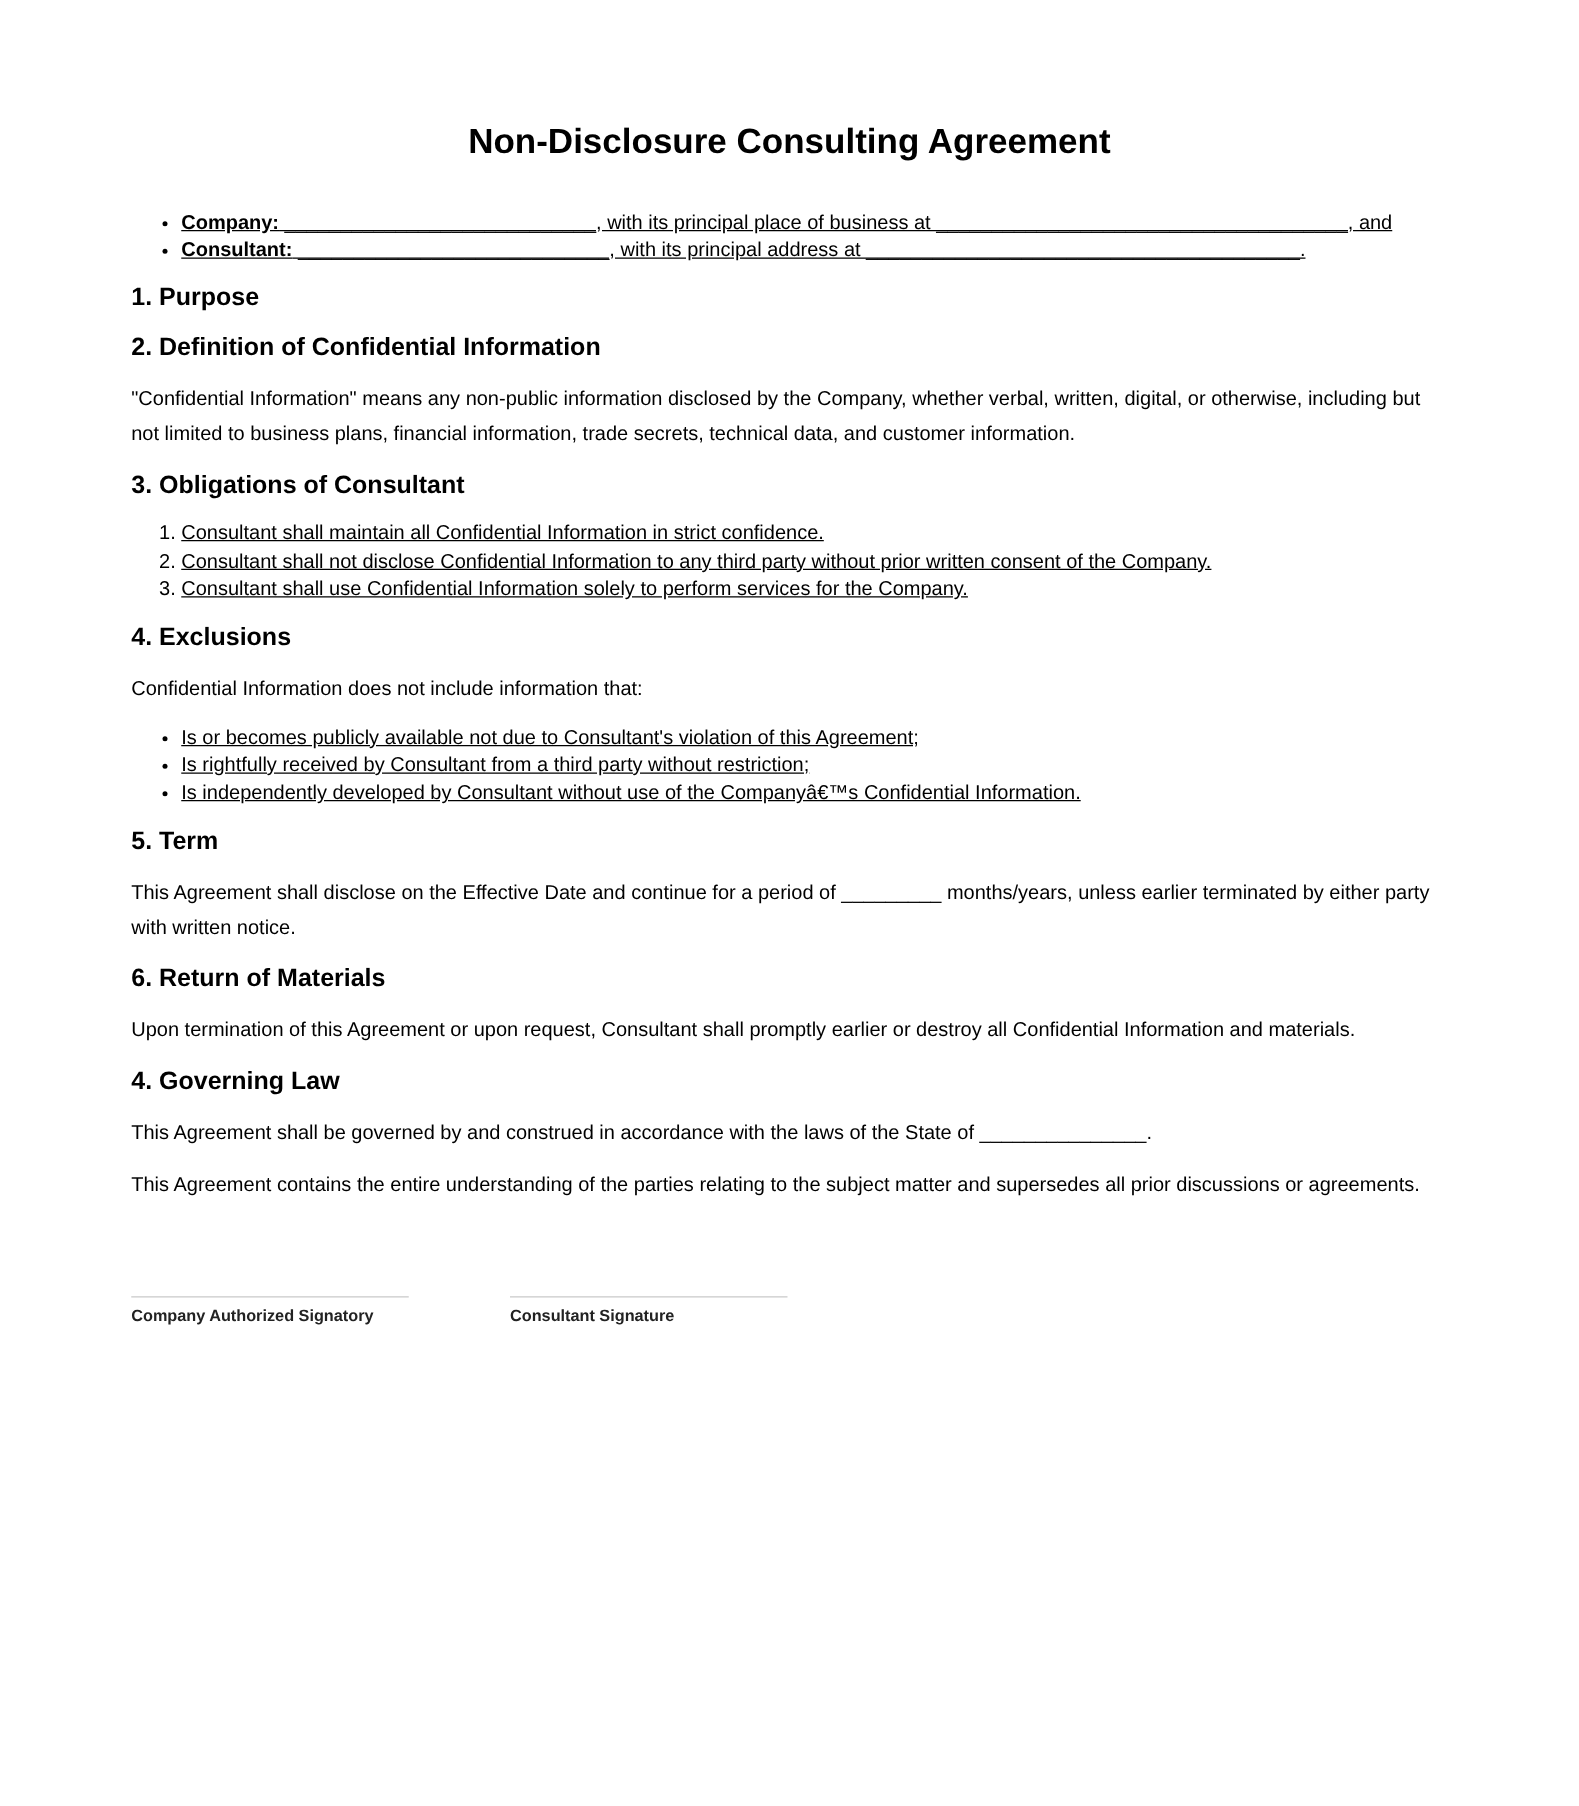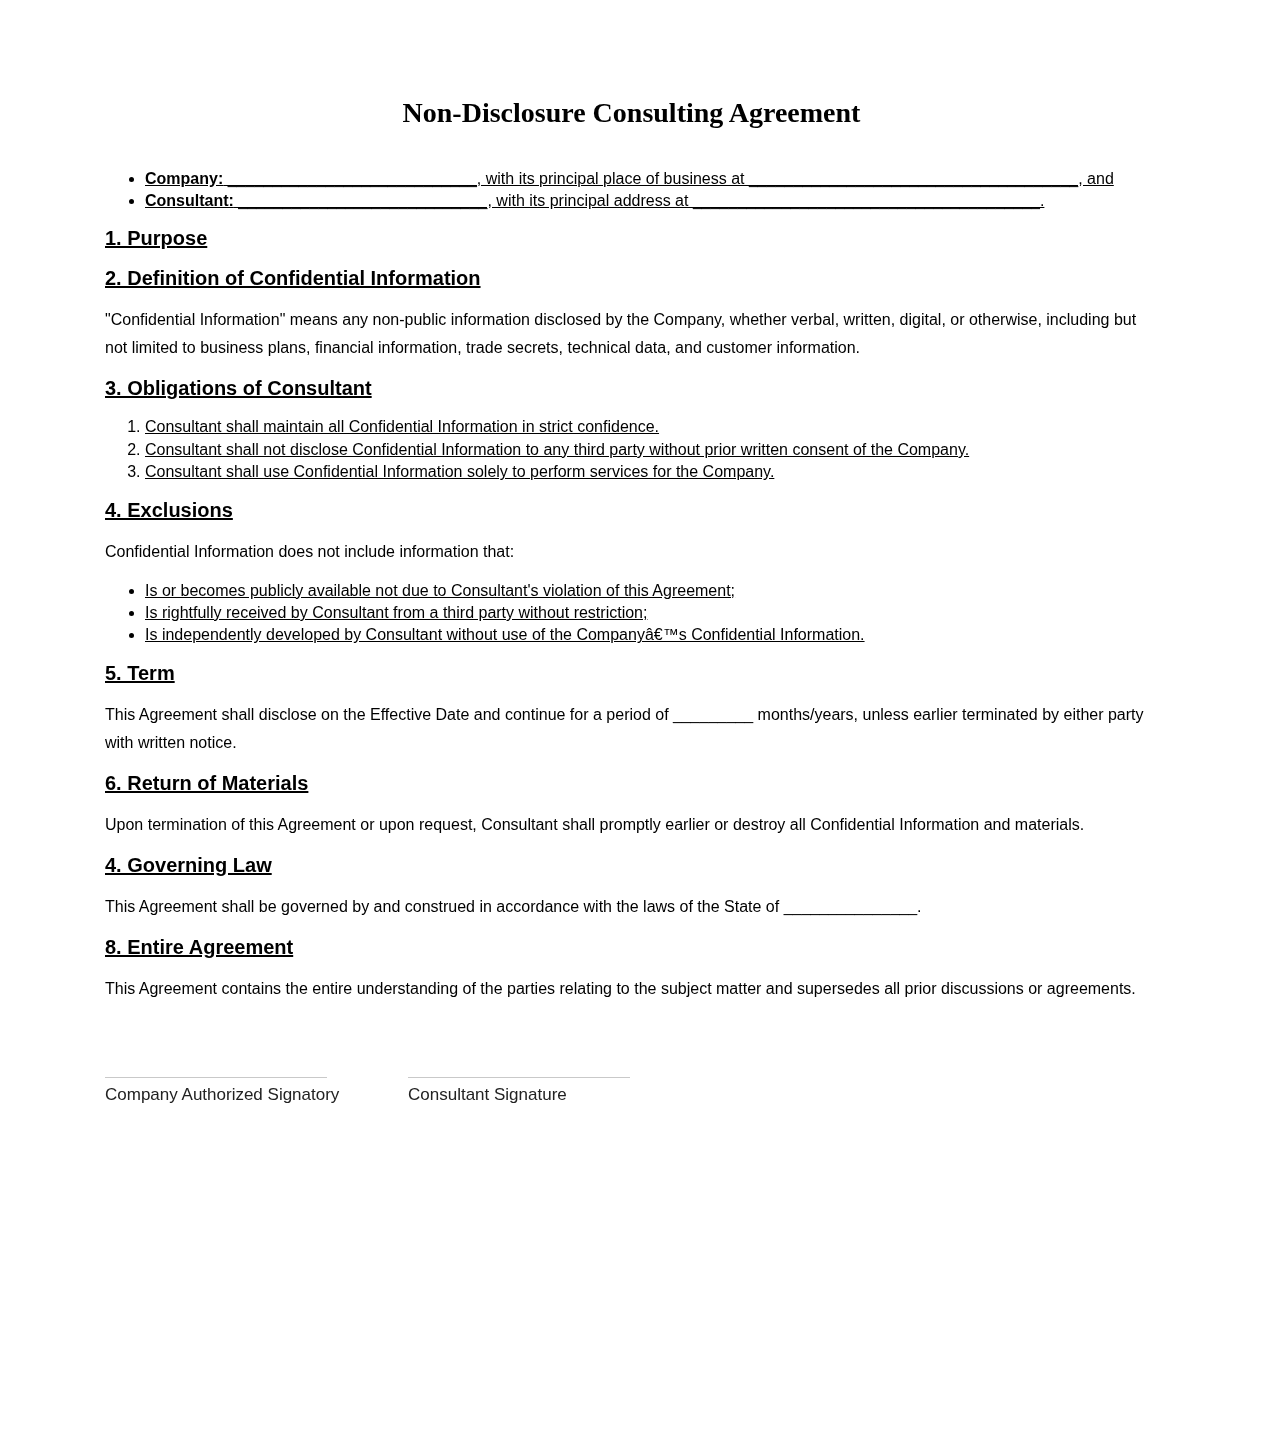--- a/index.html
+++ b/index.html
@@ -12,37 +12,36 @@
   }
   .doc {
     height: 1304px;            
     overflow: hidden;
     padding: 96px 105px 0 105px;
     font-size: 16px;
     line-height: 1.75;
   }
   h1 {
     font-size: 28px; line-height: 1.2; font-weight: bold;
-    text-align: center; margin: 0 0 38px 0; font-family: Liberation Serif, serif;
+    text-align: center; margin: 0 0 38px 0;
   }
   h2 {
     font-size: 20px; line-height: 1.2; font-weight: bold;
     margin: 10px 0 16px 0;
-    text-decoration: underline;
   }
   p { margin: 0 0 14px 0; }
   ul, ol { margin: 0 0 14px 0; padding: 0 0 0 40px; line-height: 1.4; text-decoration: underline; }
   li { margin: 0; padding: 0; }
   .sig-row { display: flex; gap: 81px; margin-top: 74px; }
   .sig {
     width: 222px;
     border-top: 1px solid #c9c9c9;
     padding-top: 7px;
   }
-  .sig-label { font-size: 17px; line-height: normal; color: #222; white-space: nowrap; }
+  .sig-label { font-size: 13px; line-height: normal; color: #222; white-space: nowrap; font-weight: bold; }
 </style>
 </head>
 <body>
 
 <div class="doc">
   <h1>Non-Disclosure Consulting Agreement</h1>
 
 
   <ul id="parties">
       <li><strong>Company:</strong> ____________________________, with its principal place of business at _____________________________________, and</li>
@@ -80,21 +79,20 @@
       </section>
       <section>
         <h2>6. Return of Materials</h2>
         <p>Upon termination of this Agreement or upon request, Consultant shall promptly earlier or destroy all Confidential Information and materials.</p>
       </section>
       <section>
         <h2>4. Governing Law</h2>
         <p>This Agreement shall be governed by and construed in accordance with the laws of the State of _______________.</p>
       </section>
       <section>
-        <h2>8. Entire Agreement</h2>
         <p>This Agreement contains the entire understanding of the parties relating to the subject matter and supersedes all prior discussions or agreements.</p>
       </section>
     </div>
 
   <div class="sig-row">
     <div class="sig">
       <div class="sig-label">Company Authorized Signatory</div>
     </div>
     <div class="sig">
       <div class="sig-label">Consultant Signature</div>

